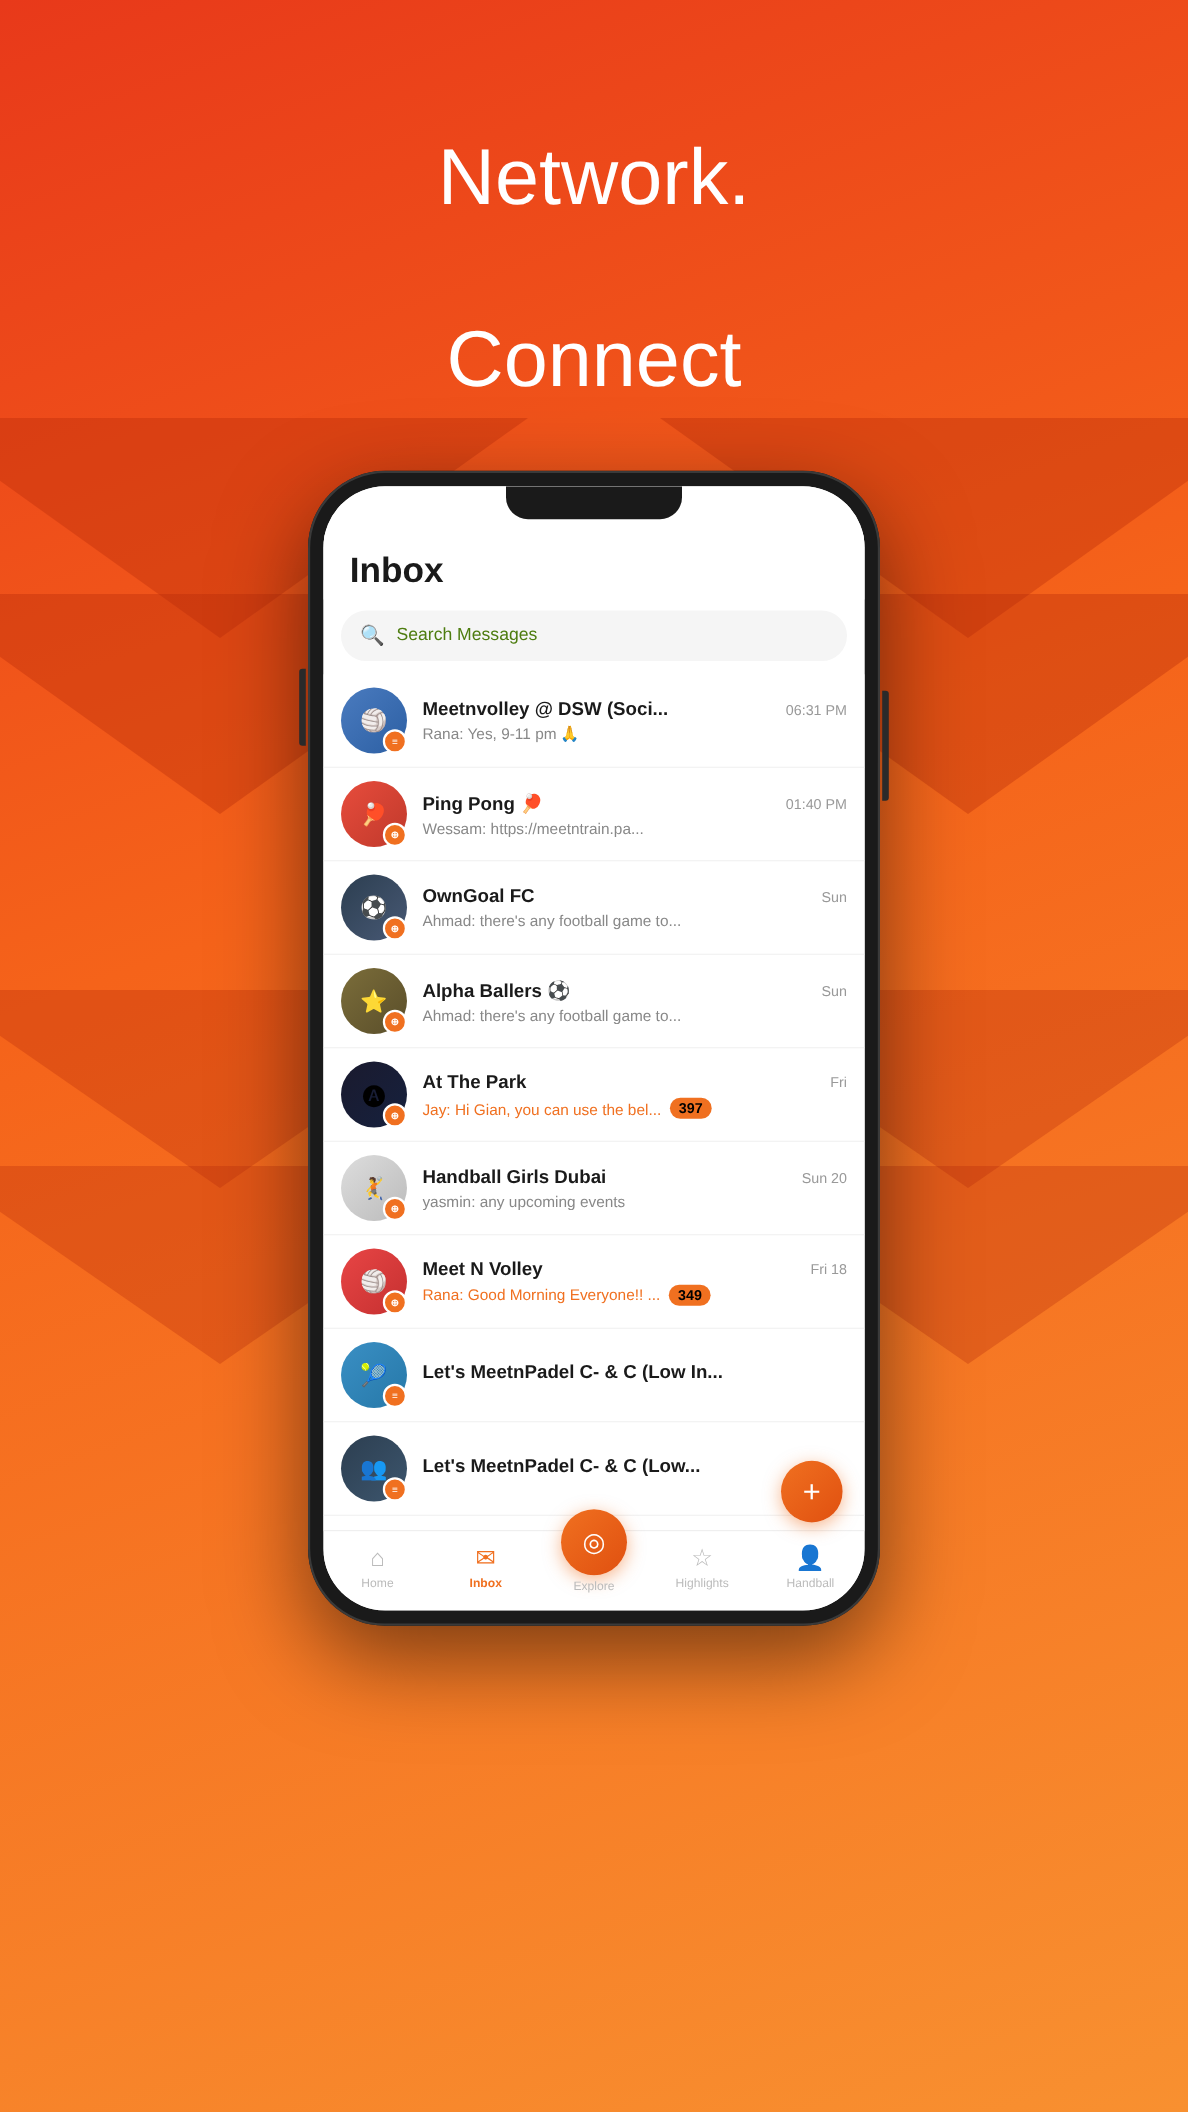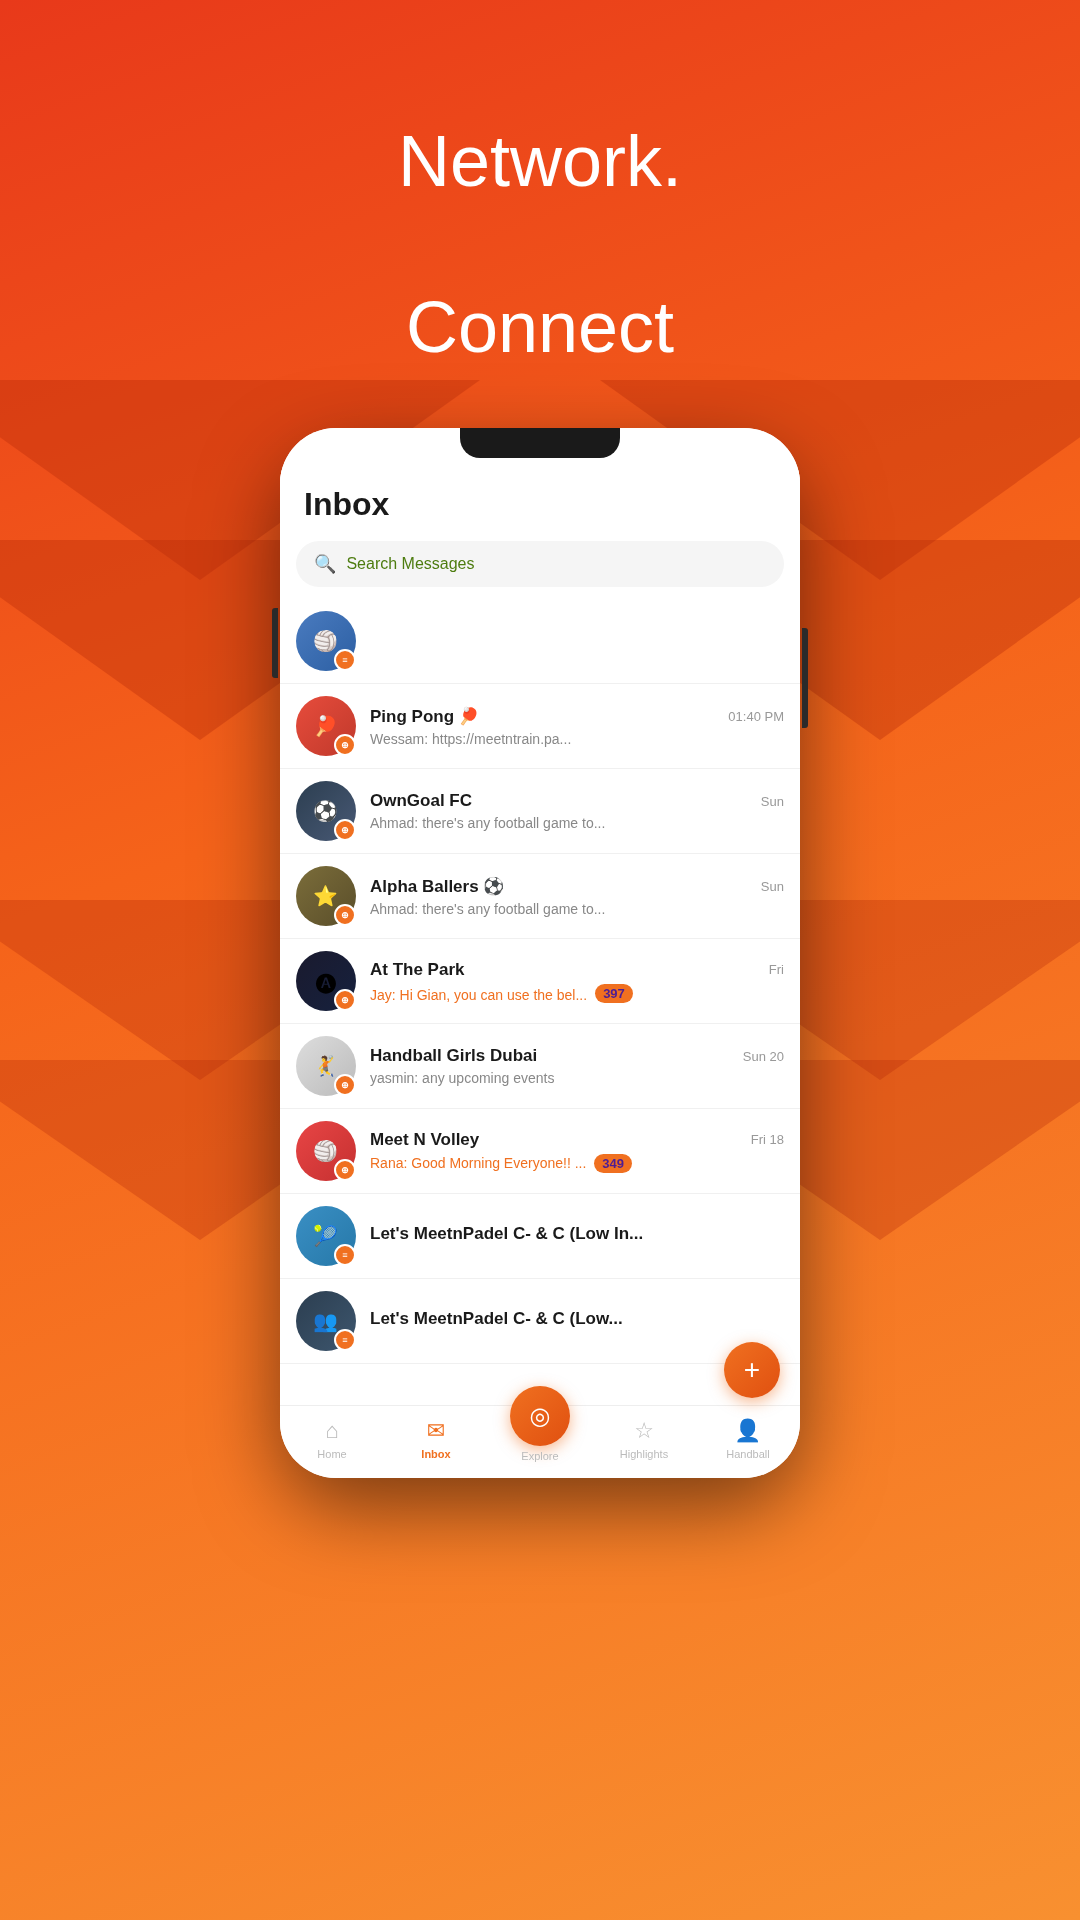--- a/index.html
+++ b/index.html
@@ -100,21 +100,21 @@
       margin-top: 60px;
       z-index: 10;
       position: relative;
     }
 
     .phone-frame {
       width: 520px;
       height: 1050px;
       background: #1a1a1a;
       border-radius: 70px;
-      padding: 0;
+      padding: 14px;
       box-shadow: 0 30px 80px rgba(0,0,0,0.5), inset 0 0 0 2px #3a3a3a;
       position: relative;
     }
 
     
     .phone-frame::before {
       content: '';
       position: absolute;
       left: -8px;
       top: 180px;
@@ -278,21 +278,21 @@
       text-overflow: ellipsis;
     }
 
     .message-preview.highlight {
       color: #f07020;
       font-weight: 500;
     }
 
     .unread-badge {
       background: #f07020;
-      color: #4c1d95;
+      color: #000000;
       border-radius: 12px;
       padding: 2px 8px;
       font-size: 13px;
       font-weight: 700;
       flex-shrink: 0;
     }
 
     
     .bottom-nav {
       display: flex;
@@ -409,20 +409,30 @@
         </div>
 
         <div class="messages-list" id="messages-container">
 
         <div class="message-item">
     <div class="avatar-container">
       <div class="avatar" style="background:linear-gradient(135deg, #4a7bbf, #2c5fa3); font-size:20px;">
         🏐
       </div>
       <div class="avatar-badge">≡</div>
+    </div>
+    <div class="message-content">
+      <div class="message-top">
+        <span class="message-name">Meetnvolley @ DSW (Soci...</span>
+        <span class="message-time">06:31 PM</span>
+      </div>
+      <div style="display:flex;align-items:center;gap:8px;">
+        <span class="message-preview">Rana: Yes, 9-11 pm 🙏</span>
+
+      </div>
     </div>
   </div>
             <div class="message-item">
     <div class="avatar-container">
       <div class="avatar" style="background:linear-gradient(135deg, #e74c3c, #c0392b); font-size:20px;">
         🏓
       </div>
       <div class="avatar-badge">⊕</div>
     </div>
     <div class="message-content">

